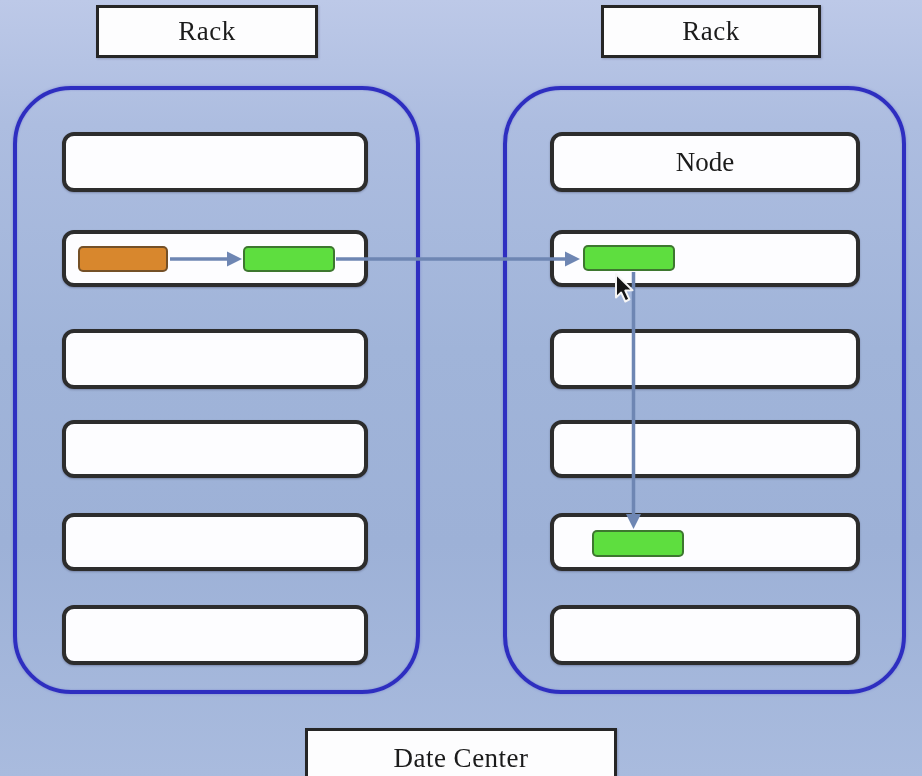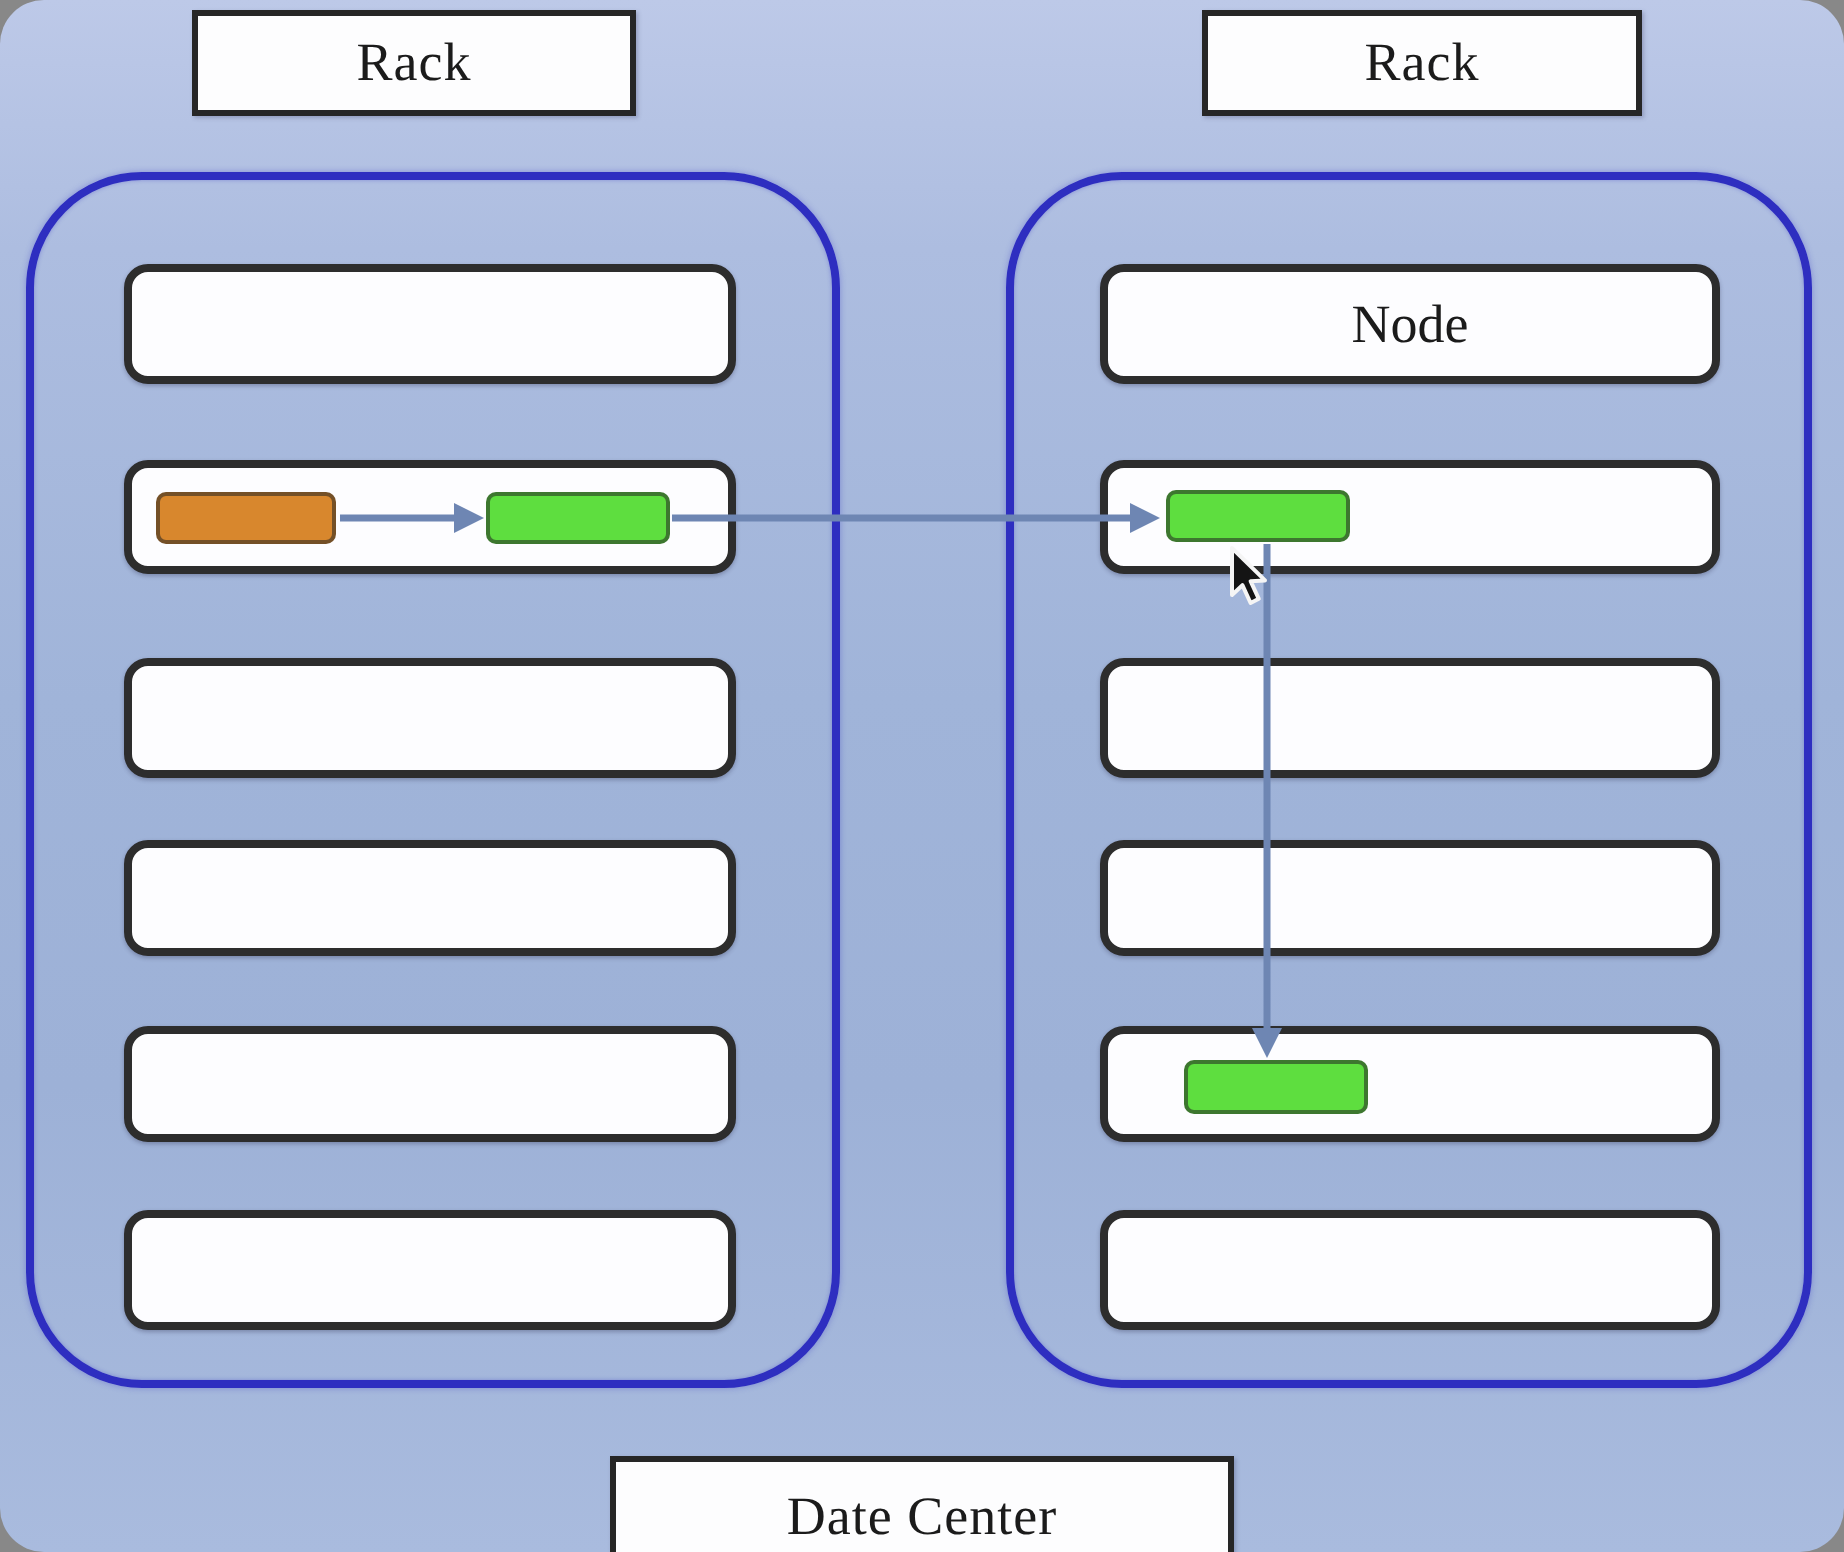--- a/index.html
+++ b/index.html
@@ -11,21 +11,20 @@
     height: 776px;
     overflow: hidden;
     font-family: "Liberation Serif", serif;
     color: #1b1b1b;
     background: linear-gradient(180deg,
       var(--background_top, #bdc9e8) 0%,
       #adbde0 16%,
       #a0b4d9 45%,
       #9db1d7 70%,
       var(--background_bottom, #a9bbde) 100%);
-    border-radius: 22px;
   }
 
   .plain-label {
     position: absolute;
     background: var(--label_fill, #fdfdfe);
     border: 3px solid #262626;
     display: flex;
     align-items: center;
     justify-content: center;
     font-size: 27px;

